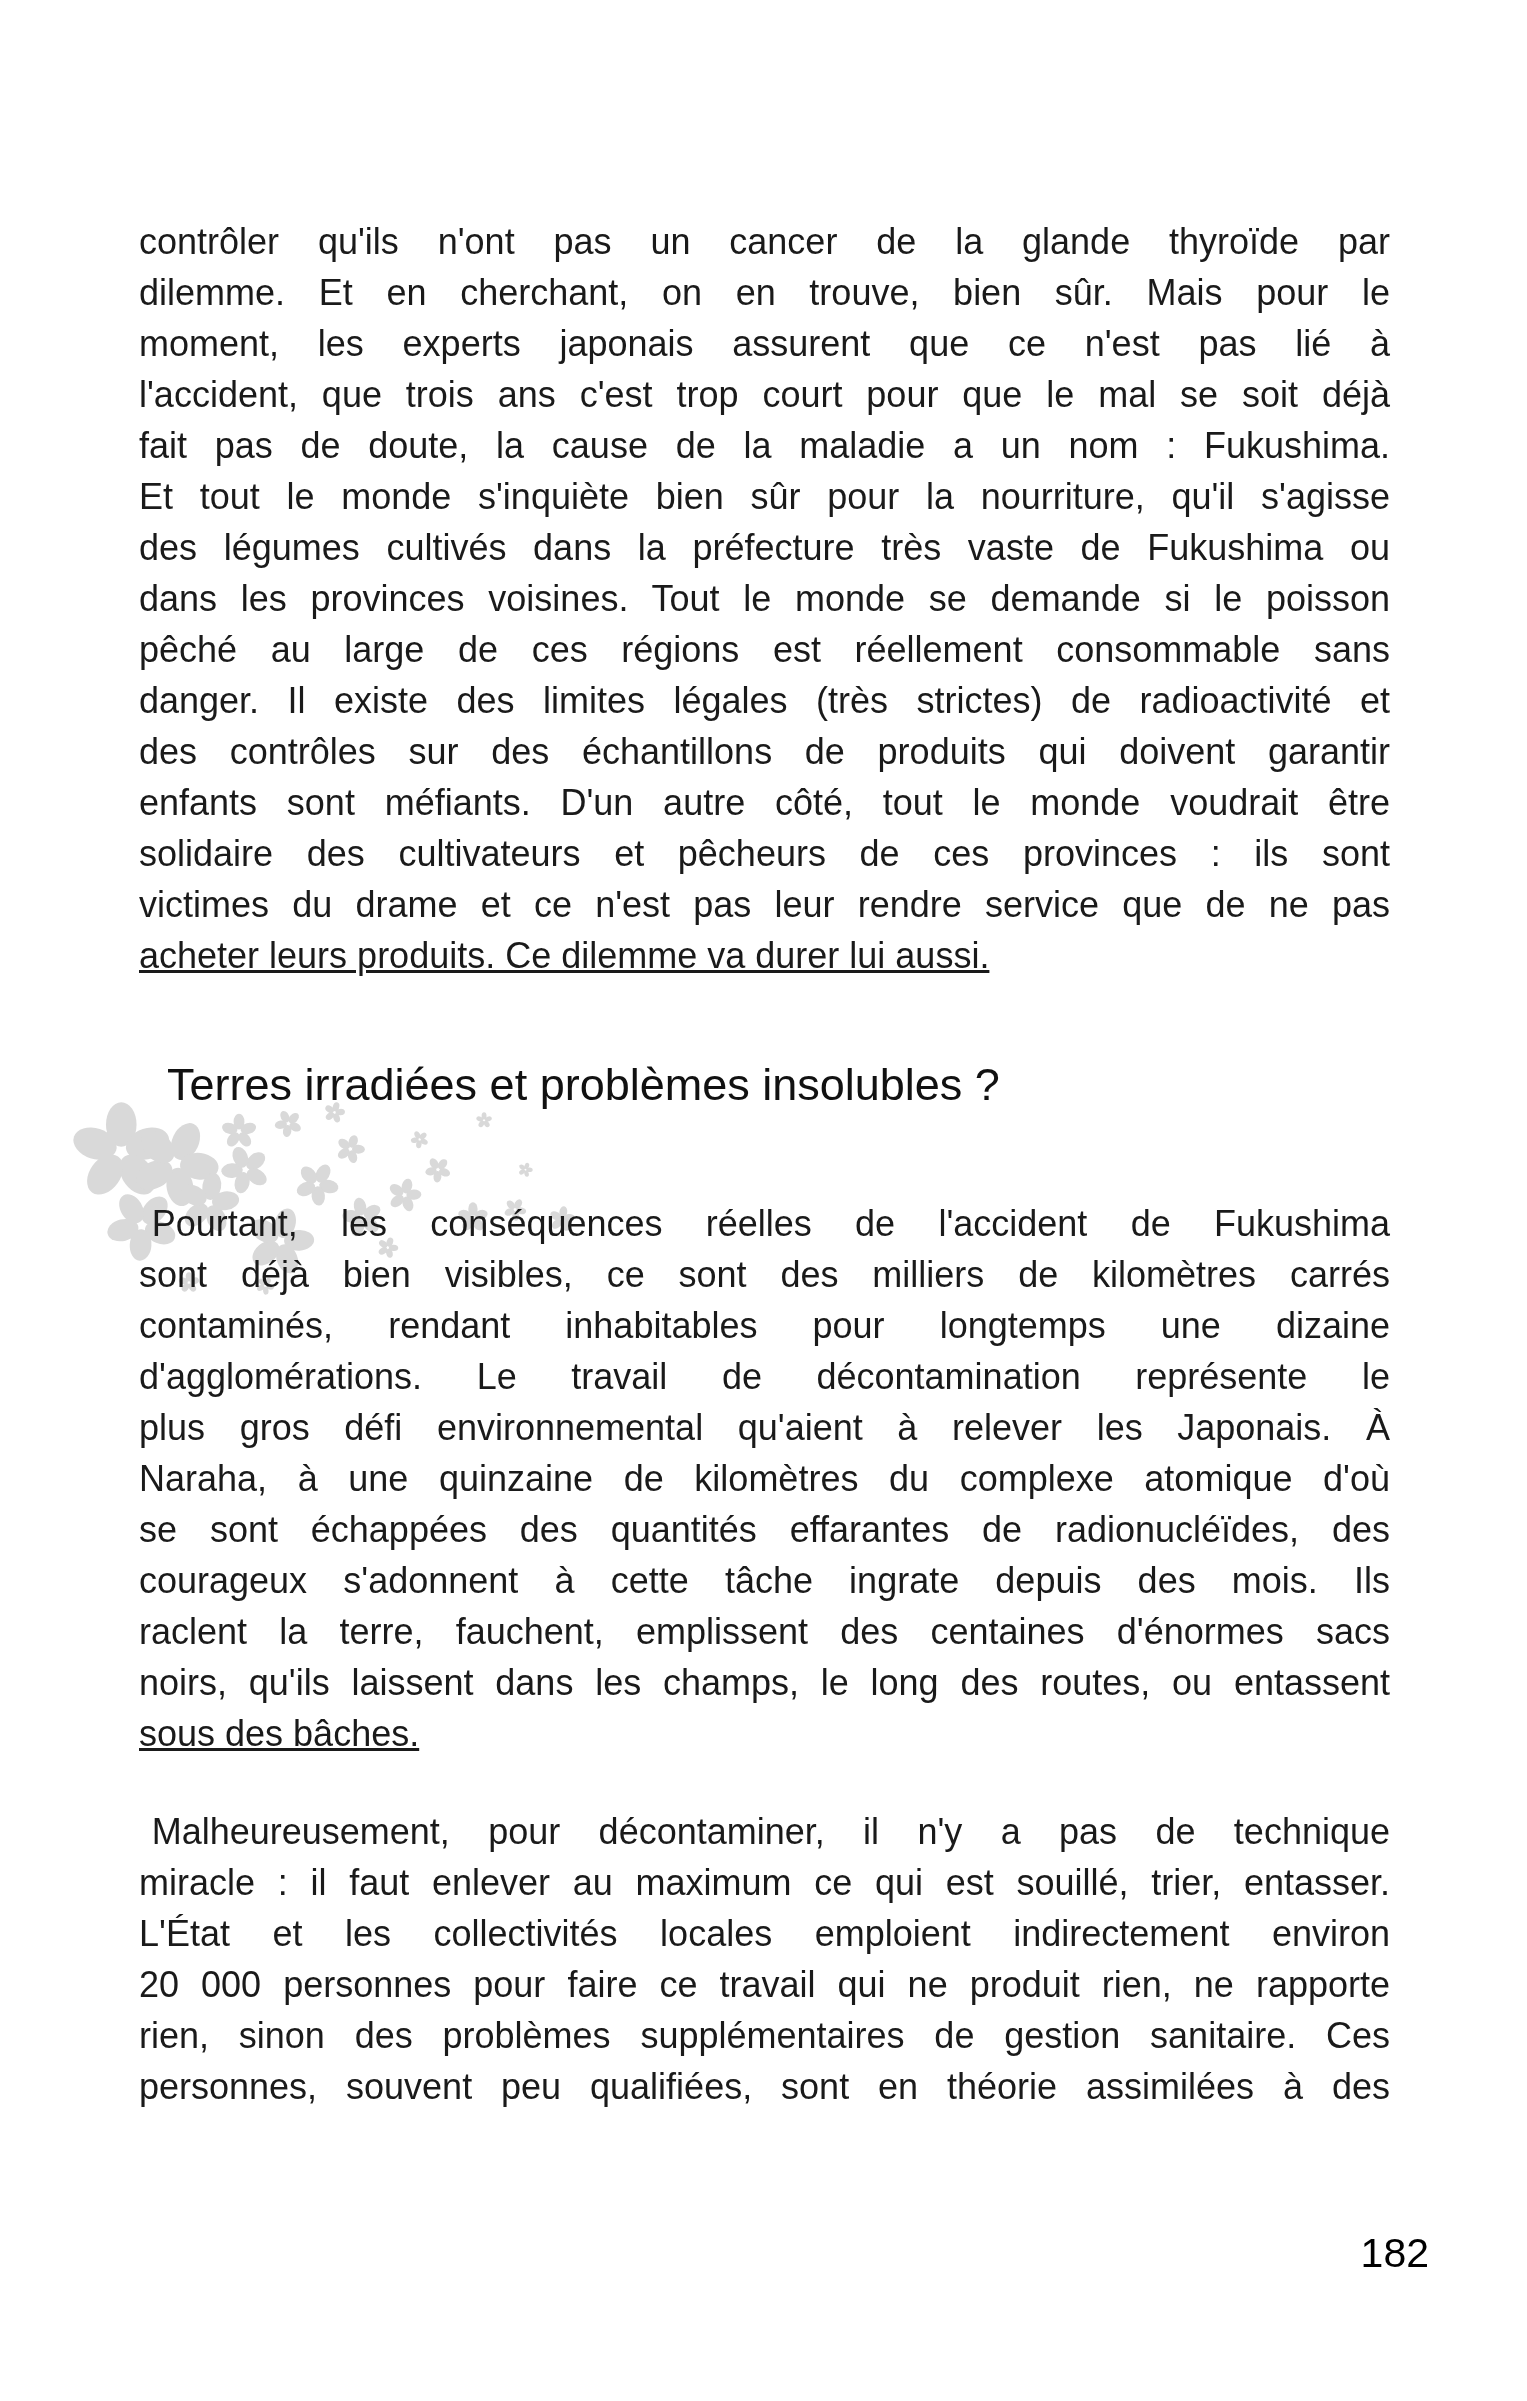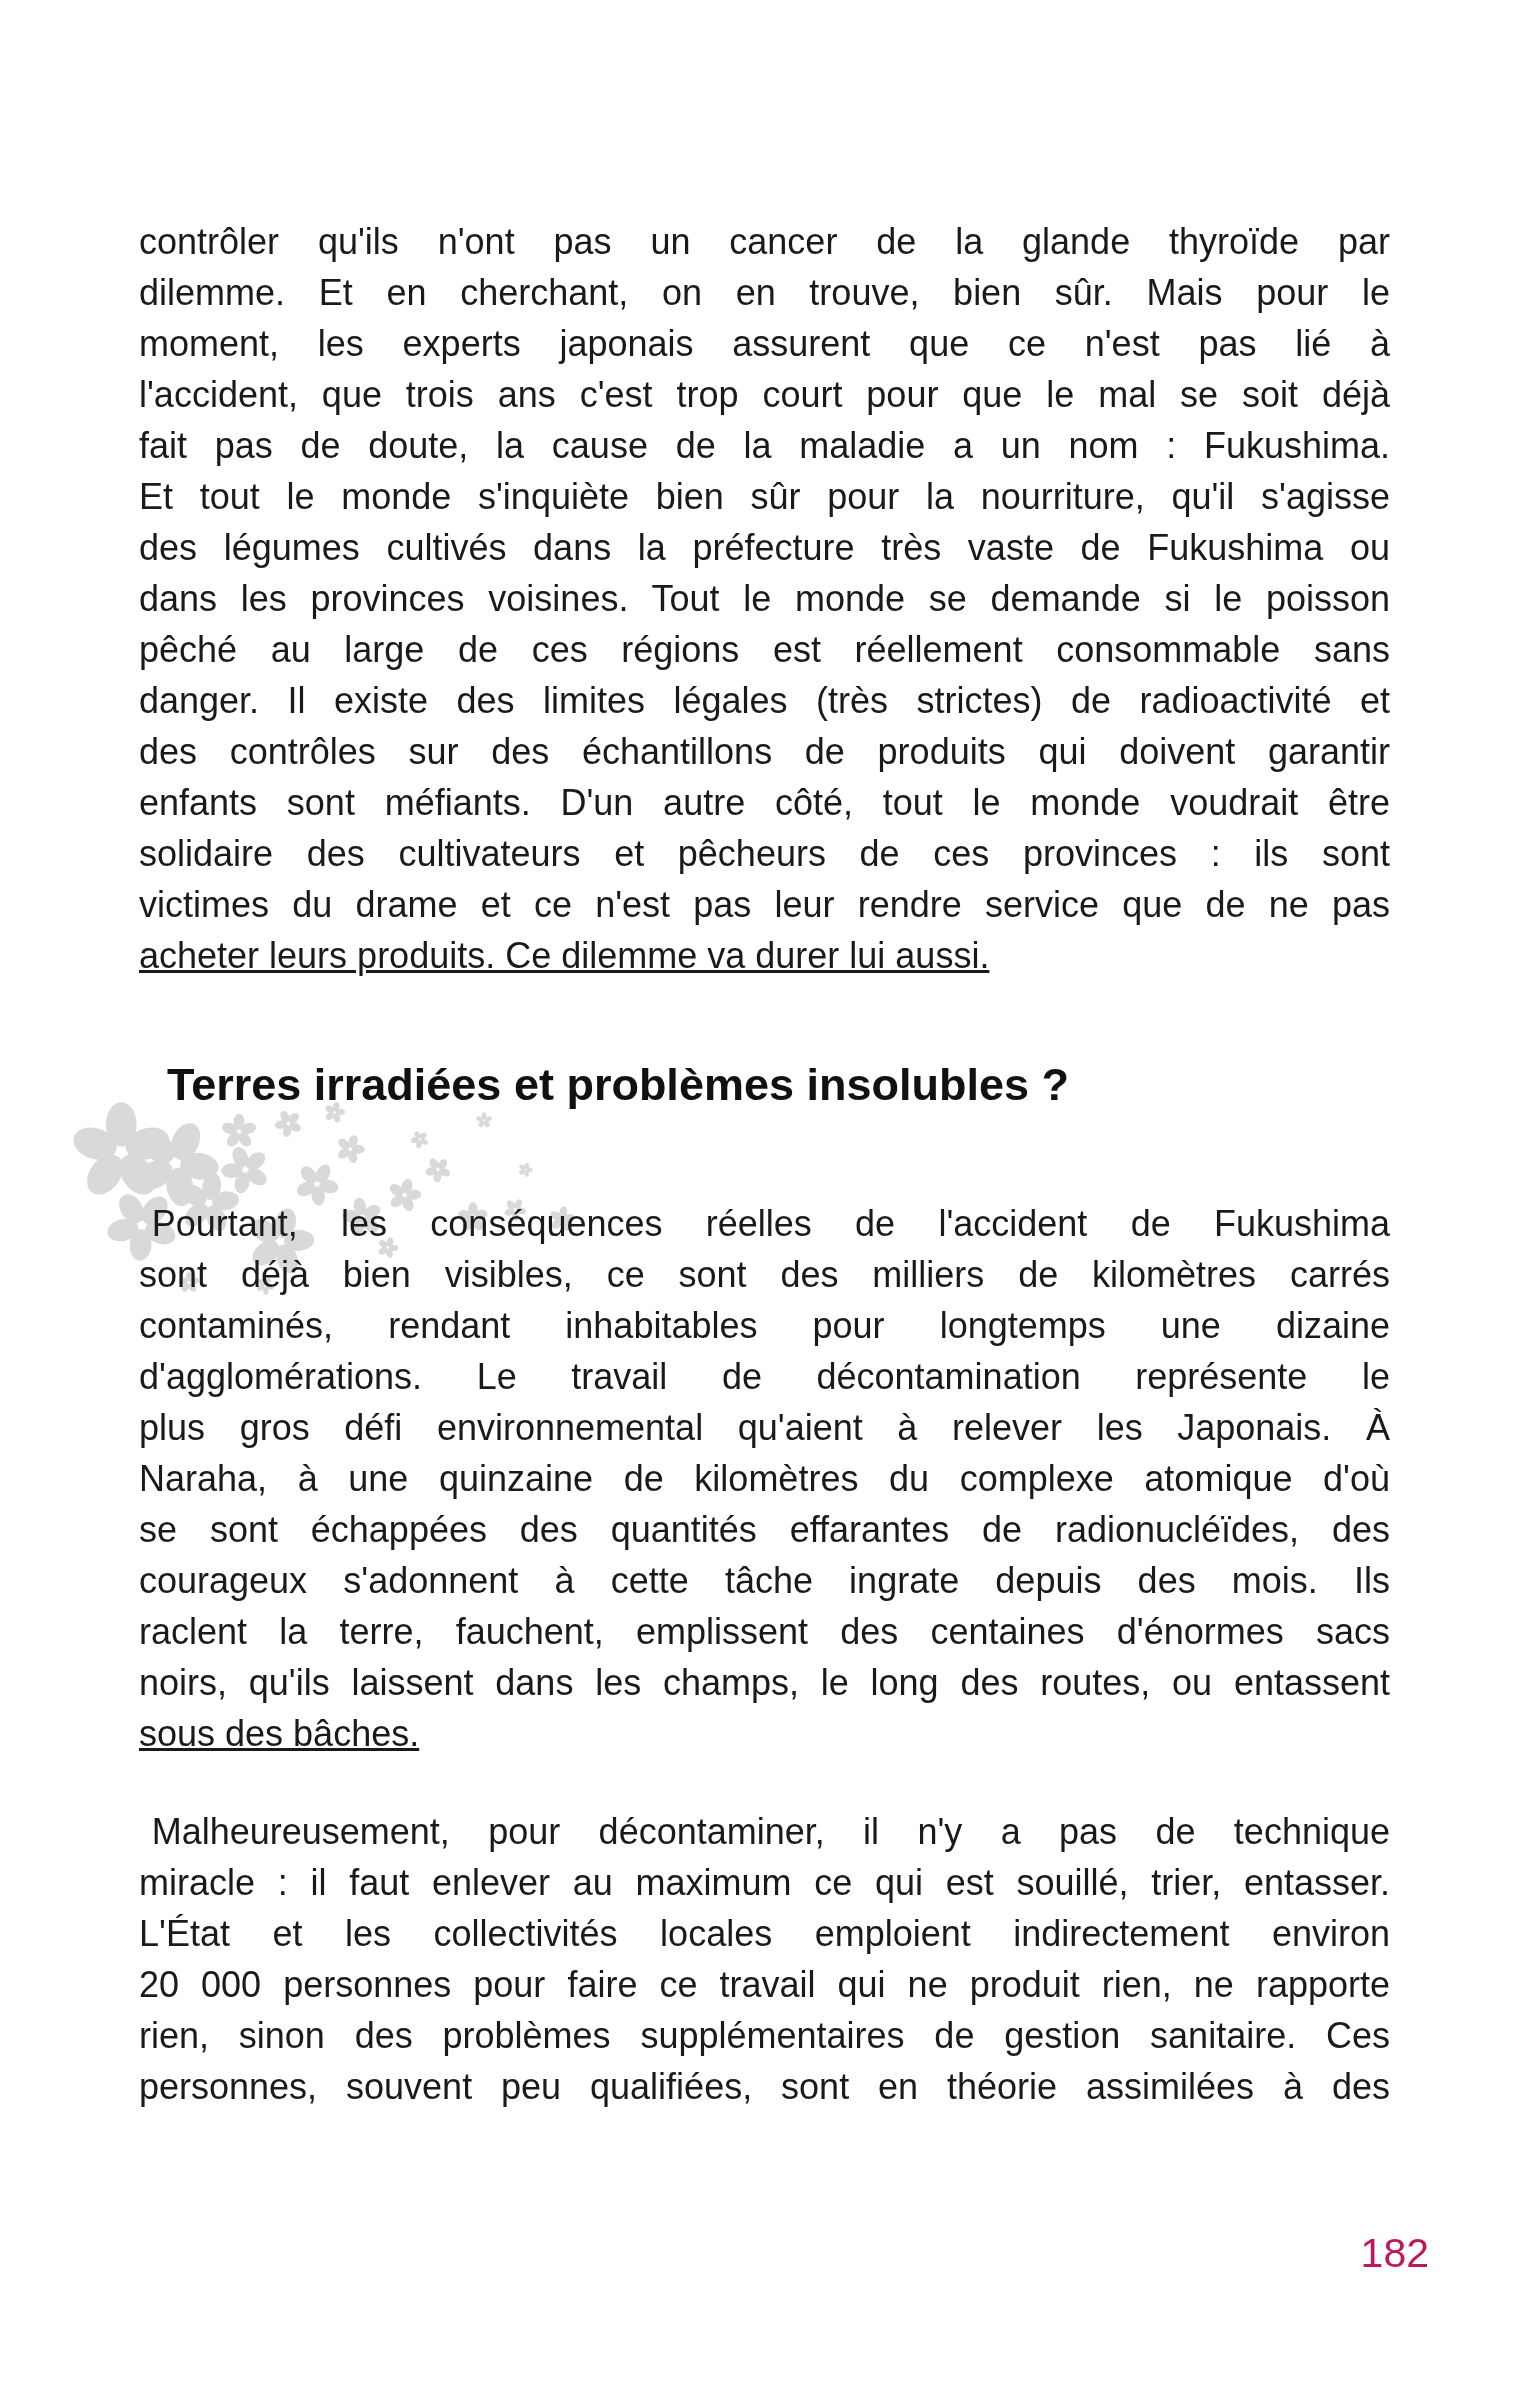--- a/index.html
+++ b/index.html
@@ -42,33 +42,33 @@
     text-align: left;
     text-align-last: left;
     text-decoration: underline;
   }
   .line.first-indent {
     text-indent: 12.7px;
   }
   .heading {
     font-size: 45px;
     line-height: 56px;
-    font-weight: bold;
+    font-weight: normal;
     margin: 76px 0 85px 45px;
     padding: 0;
     color: #111111;
   }
   .page-number {
     position: absolute;
     top: 2233px;
     right: 99px;
     font-size: 41px;
     line-height: 1;
     z-index: 1;
-    color: #be185d;
+    color: #000000;
   }
 </style>
 </head>
 <body>
 
 <svg class="sakura-svg" width="541" height="223" viewBox="0 0 680 280">
     <g transform="translate(72,78) rotate(0) scale(6.2)" fill="#d9d9d9">
       <ellipse cx="0" cy="-5.6" rx="3.1" ry="4.5" transform="rotate(0)"></ellipse>
       <ellipse cx="0" cy="-5.6" rx="3.1" ry="4.5" transform="rotate(72)"></ellipse>
       <ellipse cx="0" cy="-5.6" rx="3.1" ry="4.5" transform="rotate(144)"></ellipse>

